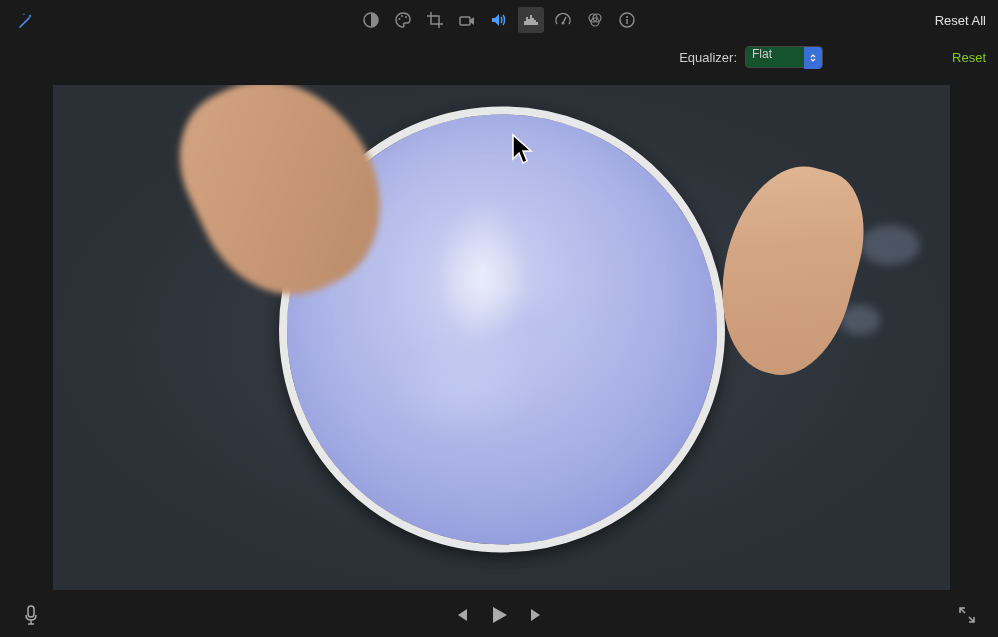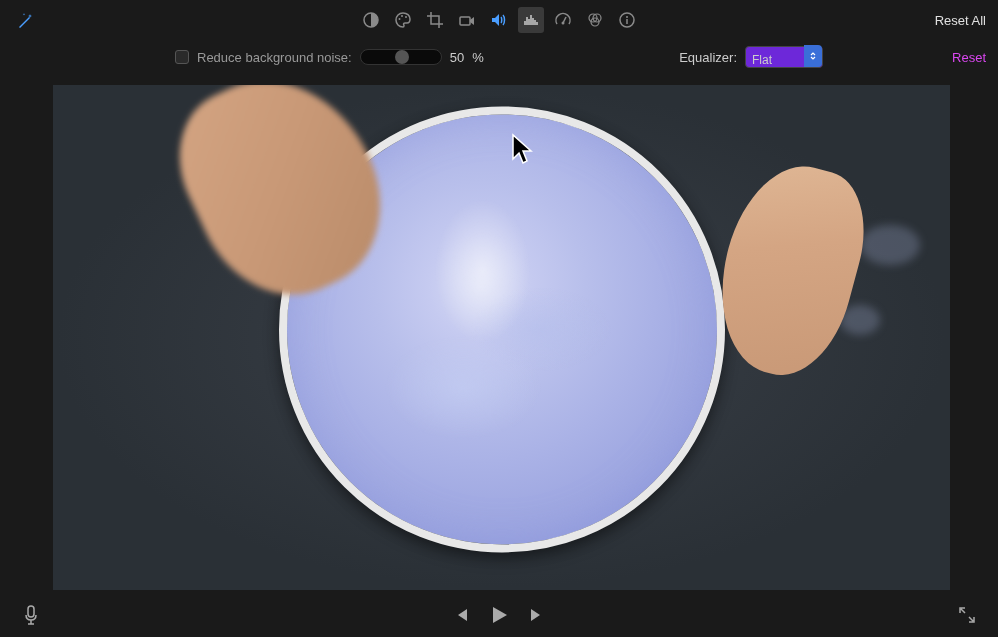--- a/index.html
+++ b/index.html
@@ -119,45 +119,45 @@
       align-items: center;
       gap: 8px;
     }
     .eq-label {
       color: #ccc;
       font-size: 13px;
     }
     .eq-select {
       width: 78px;
       height: 22px;
-      background: #6d28d9;
+      background: #14532d;
       border: 1px solid #444;
       border-radius: 4px;
       color: #ccc;
       font-size: 12px;
       display: flex;
-      align-items: flex-end;
+      align-items: flex-start;
       padding: 0 6px;
       position: relative;
     }
     .eq-select-arrow {
       position: absolute;
       right: 0;
       width: 18px;
       height: 22px;
       background: #3a6fd8;
       border-radius: 0 4px 4px 0;
       display: flex;
       align-items: center;
       justify-content: center;
     }
     .reset-btn {
       position: absolute;
       right: 12px;
-      color: #d946ef;
+      color: #84cc16;
       font-size: 13px;
     }
     .preview-area {
       position: absolute;
       left: 53px;
       top: 85px;
       width: 897px;
       height: 505px;
       background: #2d3339;
       overflow: hidden;
@@ -326,29 +326,20 @@
         <path d="M9 8 L9 13" stroke="currentColor" stroke-width="1.5"></path>
       </svg>
     </div>
   </div>
   <div class="toolbar-right">
     <span class="reset-all">Reset All</span>
   </div>
 </div>
 
 <div class="control-bar">
-  <div class="noise-section">
-    <div class="checkbox"></div>
-    <span class="noise-label">Reduce background noise:</span>
-    <div class="slider-container">
-      <div class="slider-thumb"></div>
-    </div>
-    <span class="noise-value">50</span>
-    <span class="noise-value">%</span>
-  </div>
   <div class="eq-section">
     <span class="eq-label">Equalizer:</span>
     <div class="eq-select">
       <span>Flat</span>
       <div class="eq-select-arrow">
         <svg width="8" height="10" viewBox="0 0 8 10">
           <path d="M2 4 L4 2 L6 4 M2 6 L4 8 L6 6" fill="none" stroke="white" stroke-width="1.2"></path>
         </svg>
       </div>
     </div>

